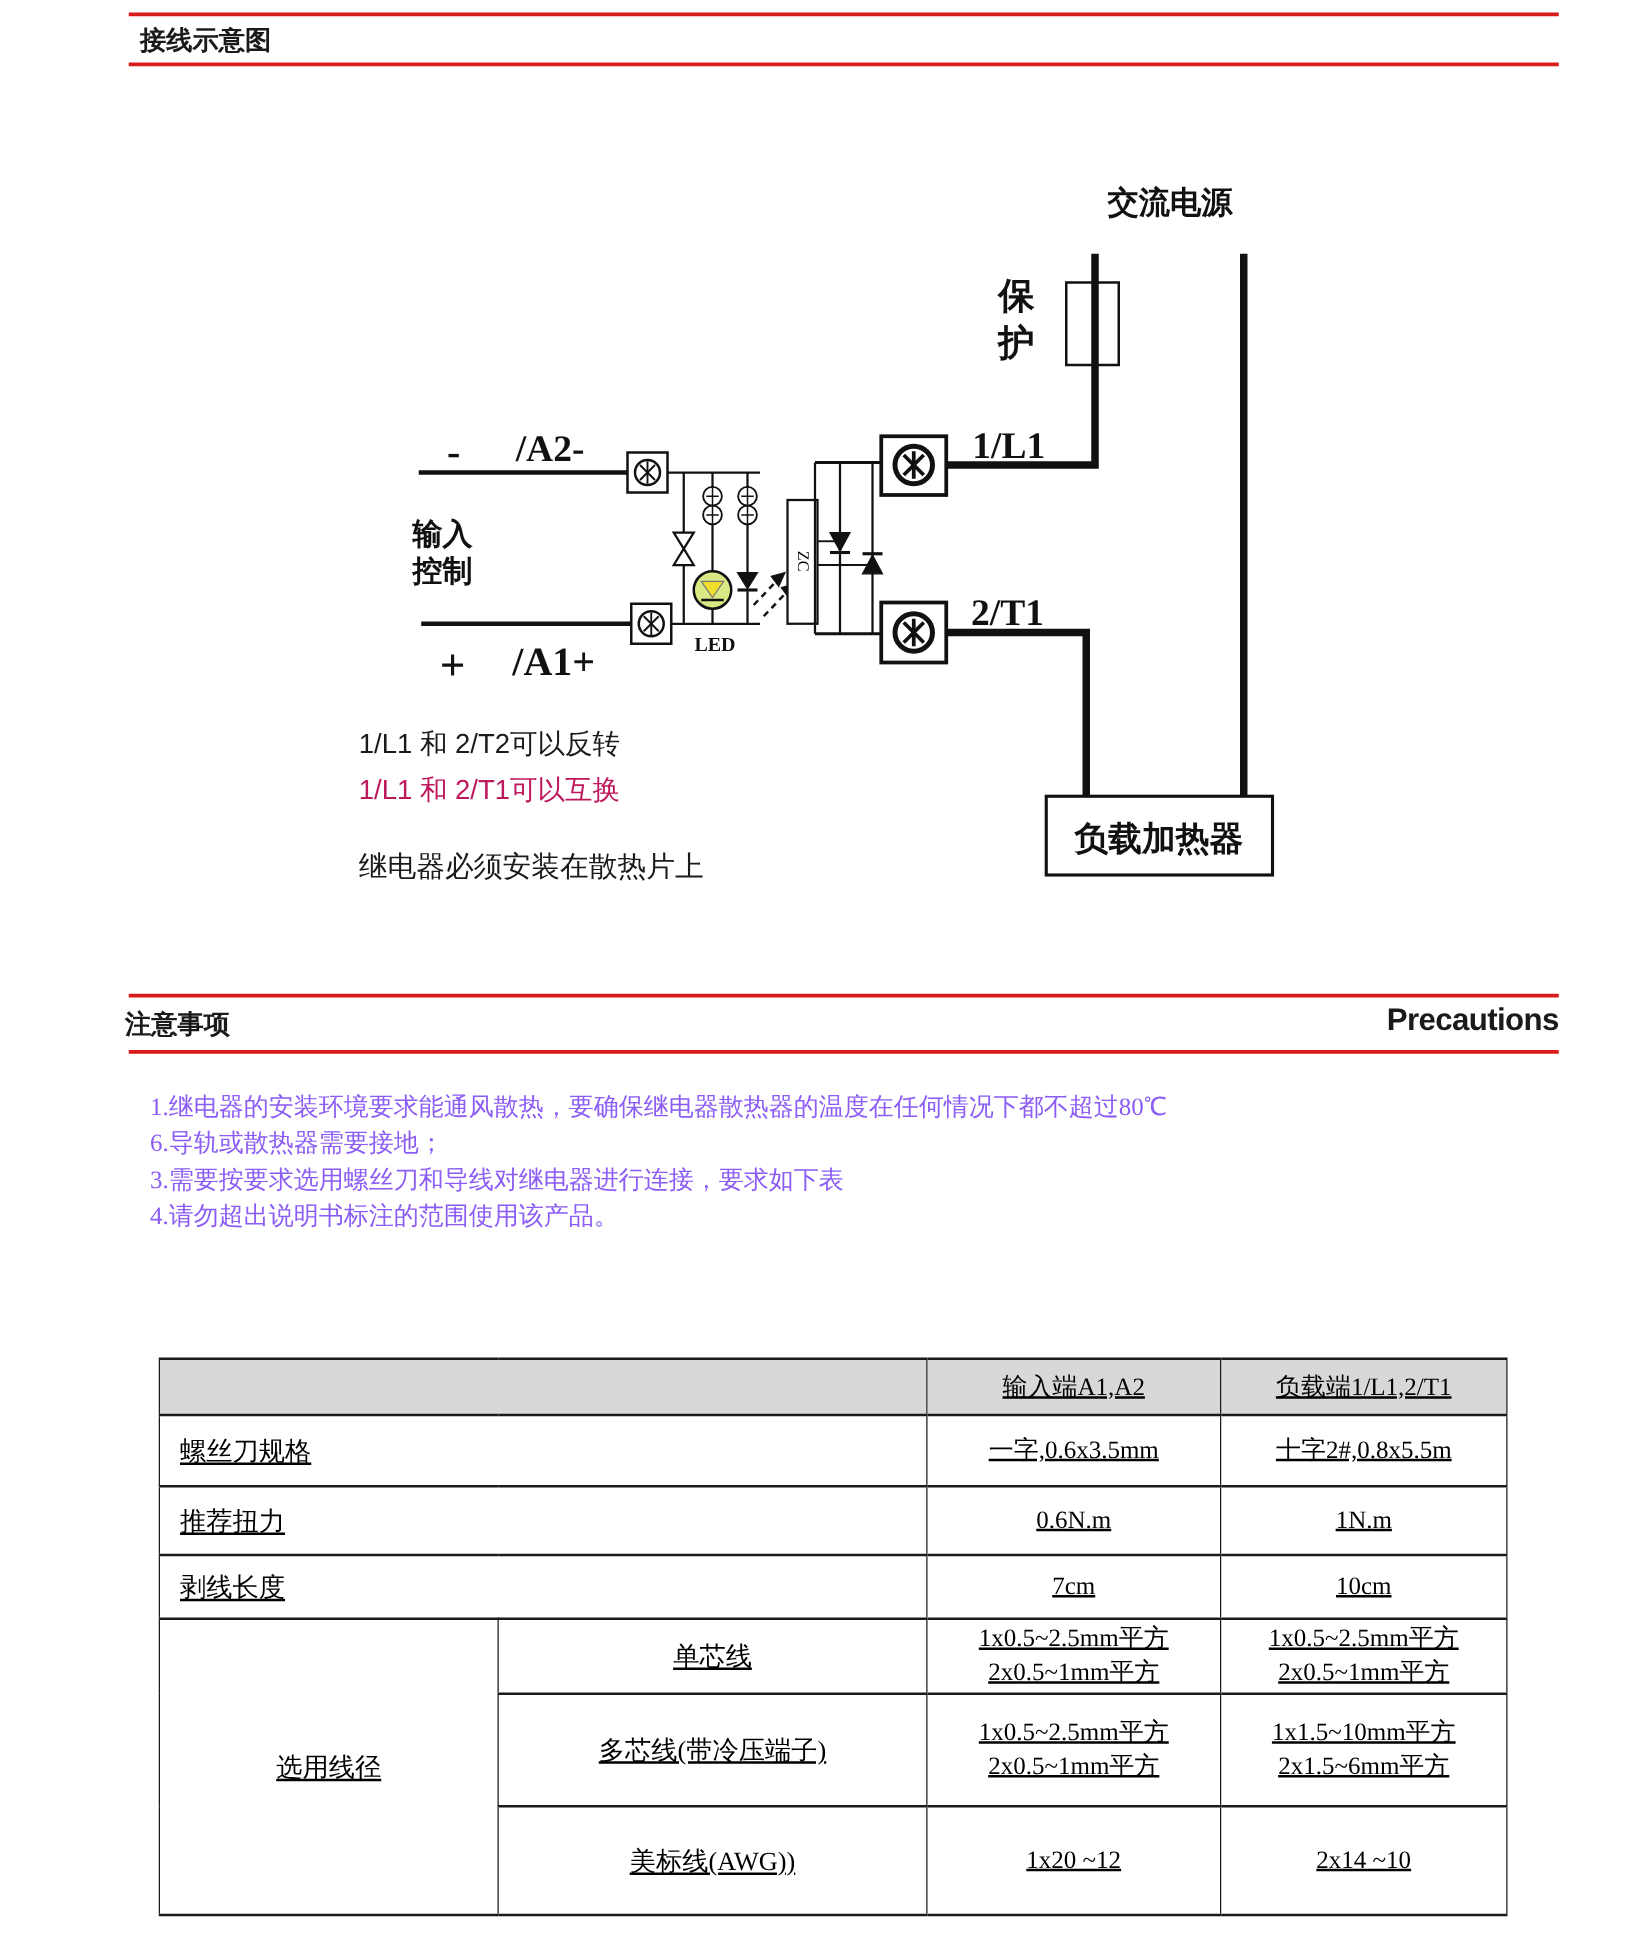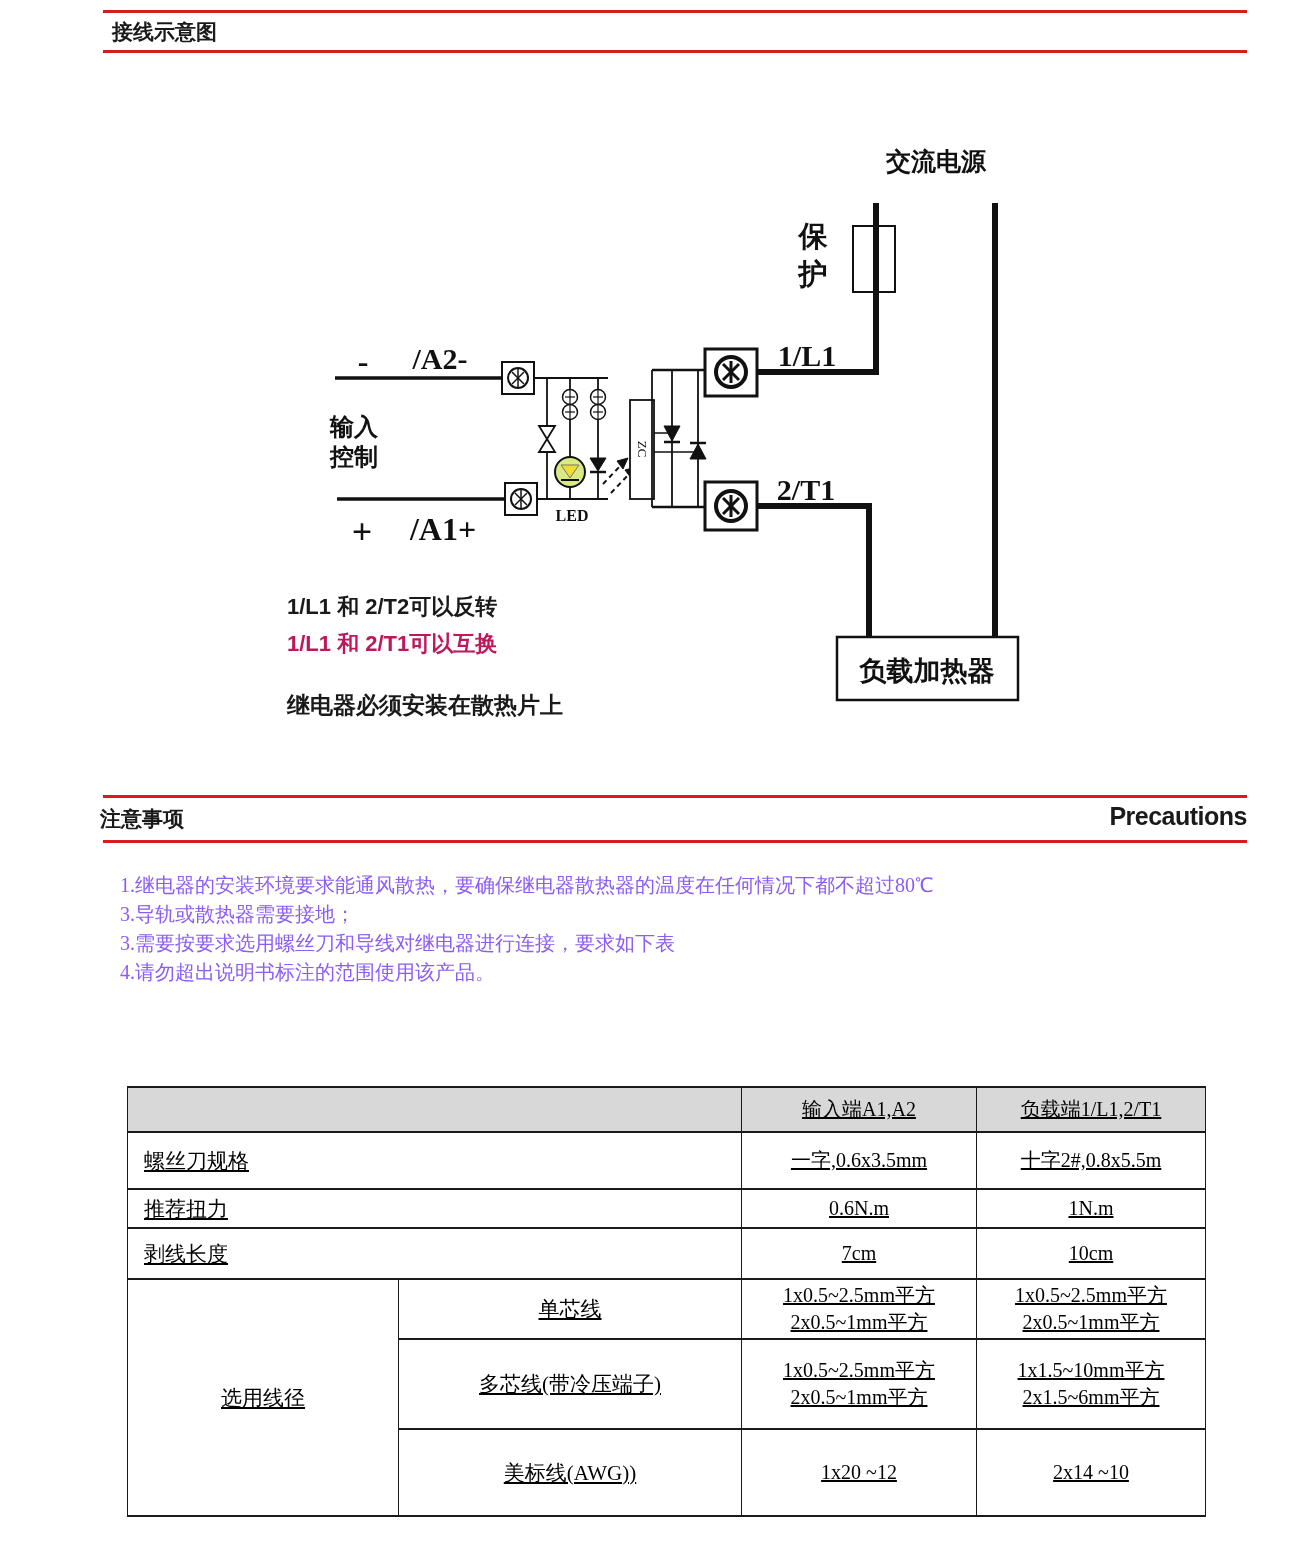--- a/index.html
+++ b/index.html
@@ -2,21 +2,21 @@
 <html><head>
 <meta charset="utf-8">
 <style>
   html,body{margin:0;padding:0;background:#fff;}
   #page{position:relative;width:1300px;height:1548px;background:#fff;overflow:hidden;
         font-family:"Liberation Sans",sans-serif;color:#1a1a1a;border-radius:12px;}
   .rule{position:absolute;left:103px;width:1144px;height:3px;}
   .abs{position:absolute;}
   .title-cn{font-family:"Liberation Serif",serif;font-weight:600;font-size:21px;}
   .title-en{font-weight:bold;font-size:25px;letter-spacing:-0.5px;}
-  .note{font-weight:bold;font-size:22px;margin-top:12px;}
+  .note{font-weight:normal;font-size:22px;}
   .plist{font-family:"Liberation Serif",serif;font-size:20px;color:#8b5cf6;white-space:nowrap;}
   
   #spec-table{position:absolute;left:127px;top:1086px;border-collapse:collapse;table-layout:fixed;
       width:1078px;font-family:"Liberation Serif",serif;}
   #spec-table td{border-left:1px solid #1a1a1a;border-right:1px solid #1a1a1a;
       border-top:2px solid #1a1a1a;border-bottom:2px solid #1a1a1a;
       font-size:21px;color:#000000;vertical-align:middle;overflow:hidden;text-decoration:underline;}
   #spec-table tr.thead td{background:#d8d8d8;text-align:center;font-size:20px;}
   #spec-table td.lbl{text-align:left;padding-left:16px;}
   #spec-table td.ctr{text-align:center;}
@@ -163,21 +163,21 @@
   <div class="abs note" style="left:287px;top:580px">1/L1 和 2/T2可以反转</div>
   <div class="abs note" style="left:287px;top:617px;color:#be185d">1/L1 和 2/T1可以互换</div>
   <div class="abs note" style="left:287px;top:678px;font-size:23px">继电器必须安装在散热片上</div>
 
   <div class="rule abs" style="top:795px;background:#d81b1b"></div>
   <div class="abs title-cn" style="left:100px;top:805px">注意事项</div>
   <div class="abs title-en" style="right:53px;top:802px">Precautions</div>
   <div class="rule abs" style="top:840px;background:#d81b1b"></div>
 
   <div class="abs plist" style="left:120px;top:872px">1.继电器的安装环境要求能通风散热，要确保继电器散热器的温度在任何情况下都不超过80℃</div>
-  <div class="abs plist" style="left:120px;top:901px">3.导轨或散热器需要接地；</div>
+  <div class="abs plist" style="left:120px;top:901px">6.导轨或散热器需要接地；</div>
   <div class="abs plist" style="left:120px;top:930px">3.需要按要求选用螺丝刀和导线对继电器进行连接，要求如下表</div>
   <div class="abs plist" style="left:120px;top:959px">4.请勿超出说明书标注的范围使用该产品。</div>
 
   <table id="spec-table" border="0">
     <colgroup>
         <col style="width:271px">
         <col style="width:343px">
         <col style="width:235px">
         <col style="width:229px">
       </colgroup>
@@ -185,21 +185,21 @@
         <tr class="thead" style="height:45px">
       <td colspan="2"></td>
       <td>输入端A1,A2</td>
       <td>负载端1/L1,2/T1</td>
     </tr>
     <tr style="height:57px">
       <td colspan="2" class="lbl">螺丝刀规格</td>
       <td class="val">一字,0.6x3.5mm</td>
       <td class="val">十字2#,0.8x5.5m</td>
     </tr>
-    <tr style="height:39px">
+    <tr style="height:55px">
       <td colspan="2" class="lbl">推荐扭力</td>
       <td class="val">0.6N.m</td>
       <td class="val">1N.m</td>
     </tr>
     <tr style="height:51px">
       <td colspan="2" class="lbl">剥线长度</td>
       <td class="val">7cm</td>
       <td class="val">10cm</td>
     </tr>
     <tr style="height:60px">

